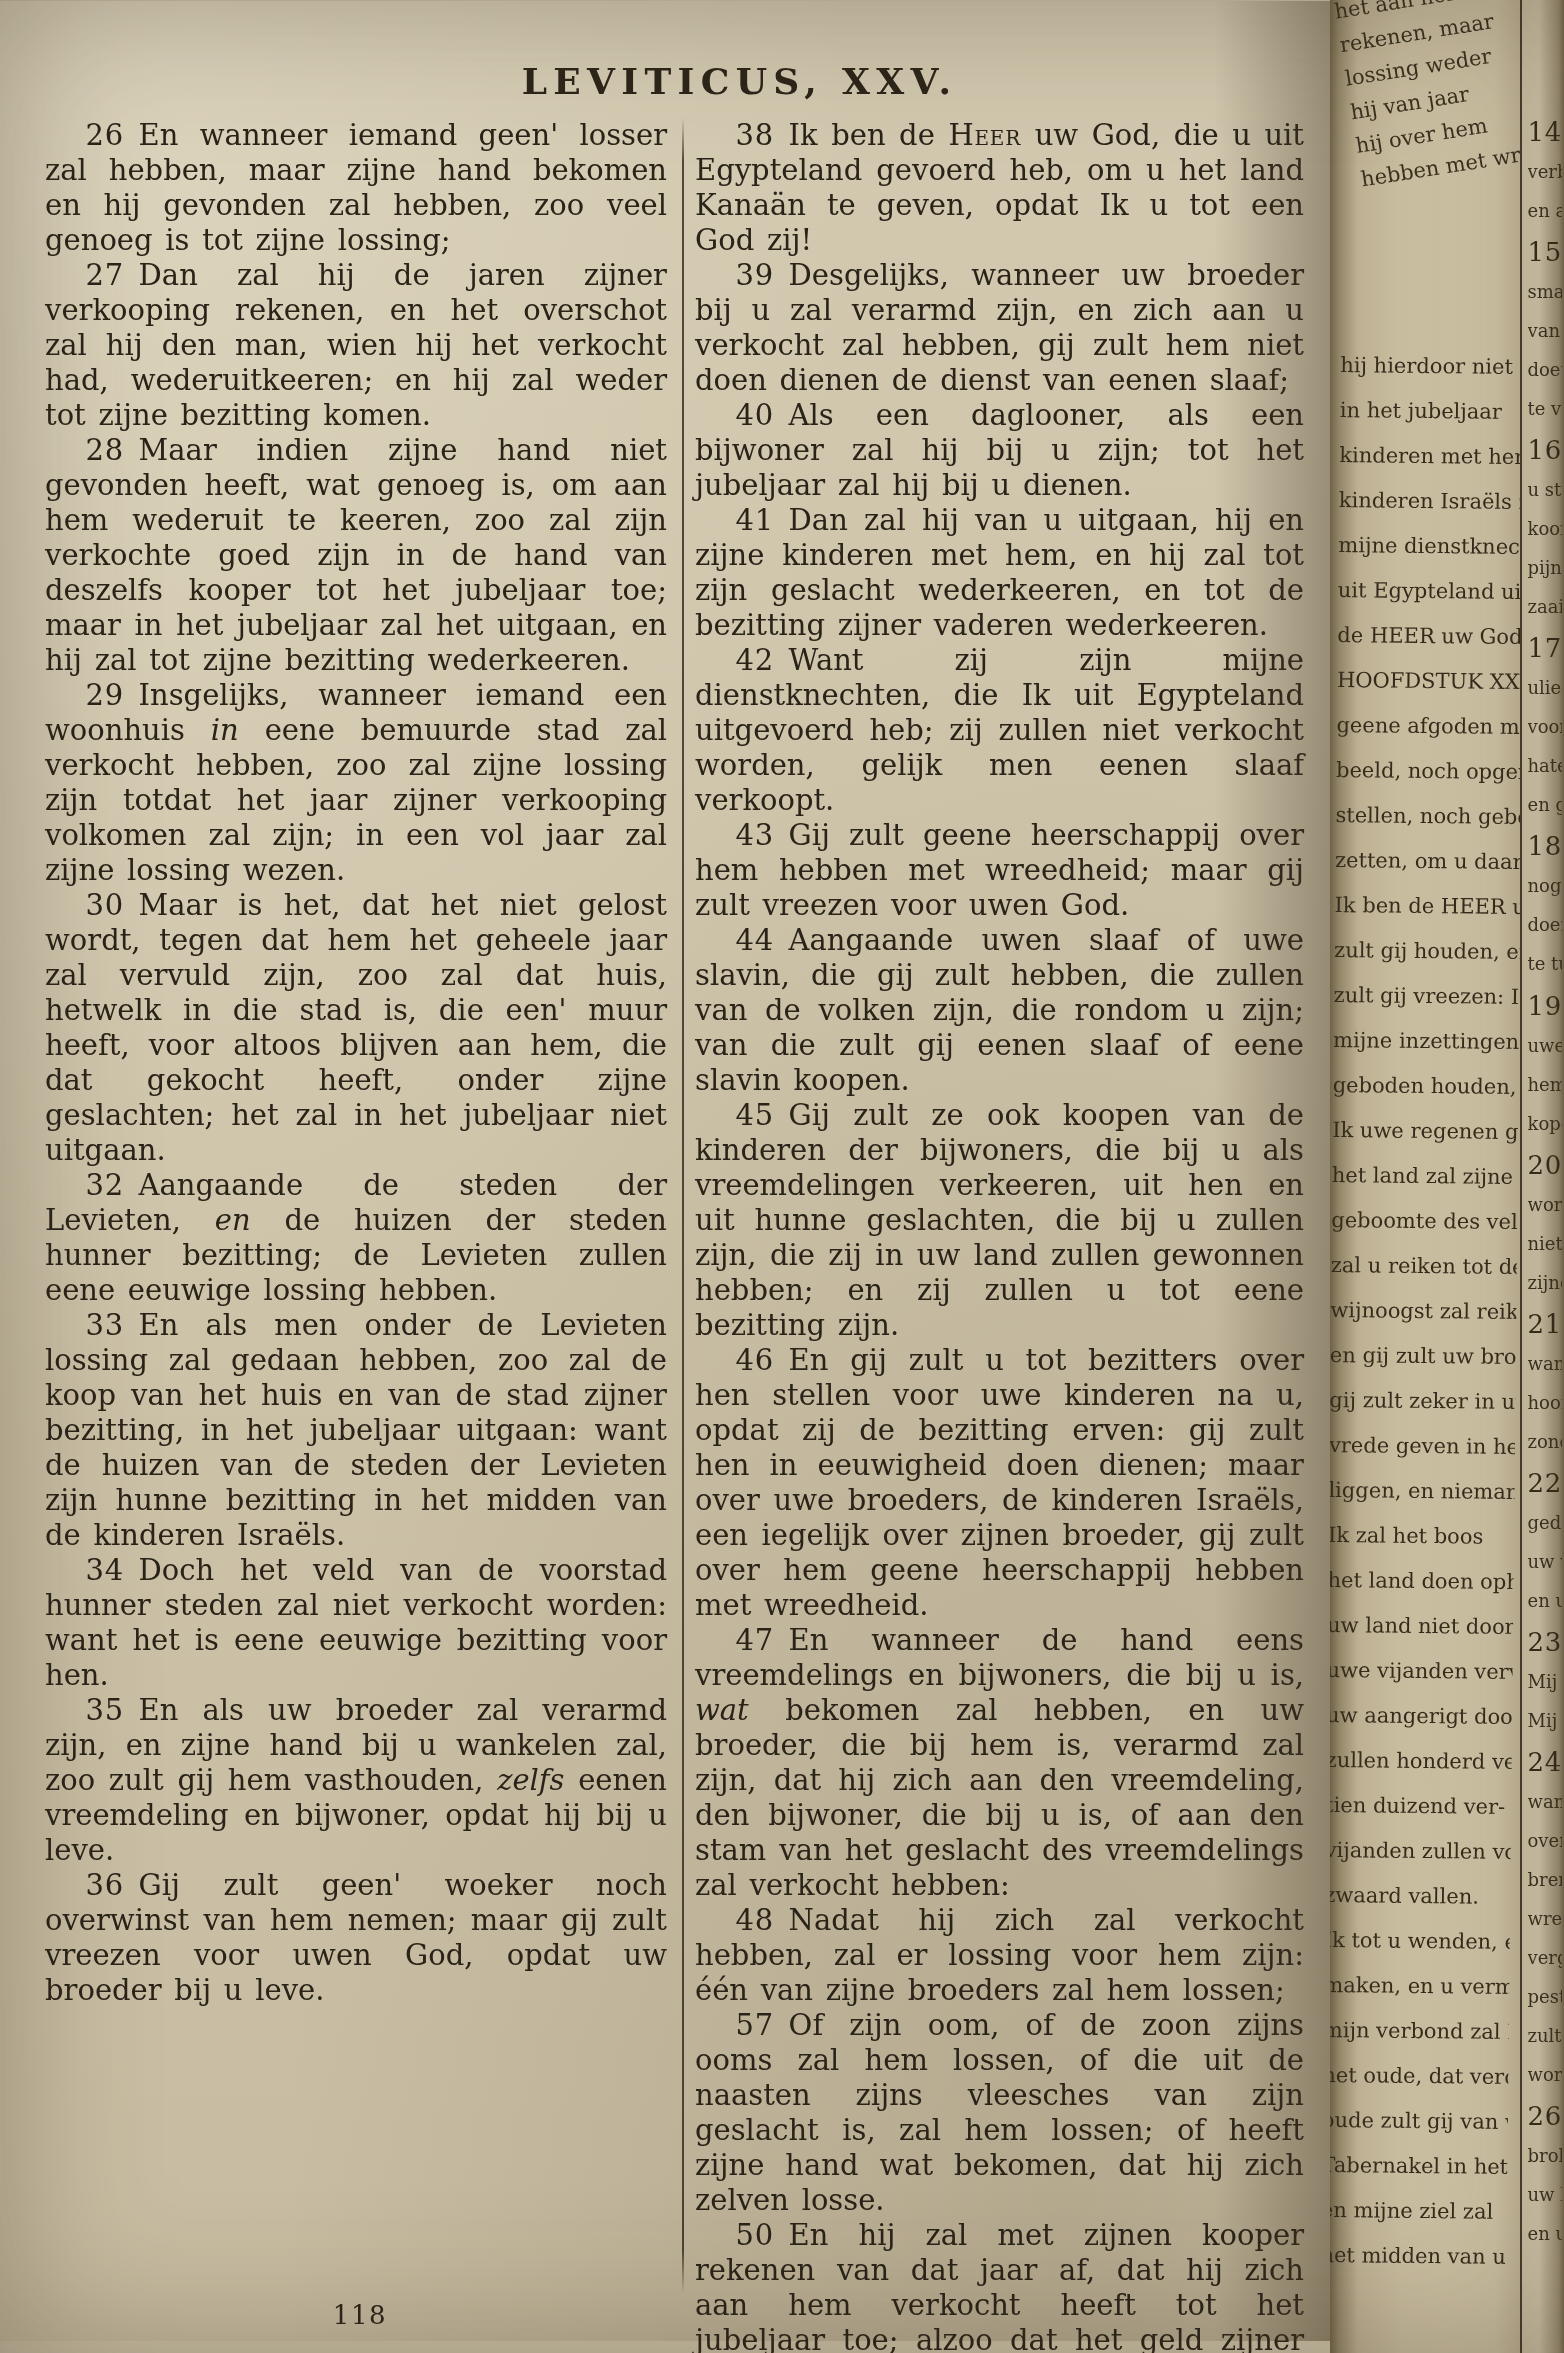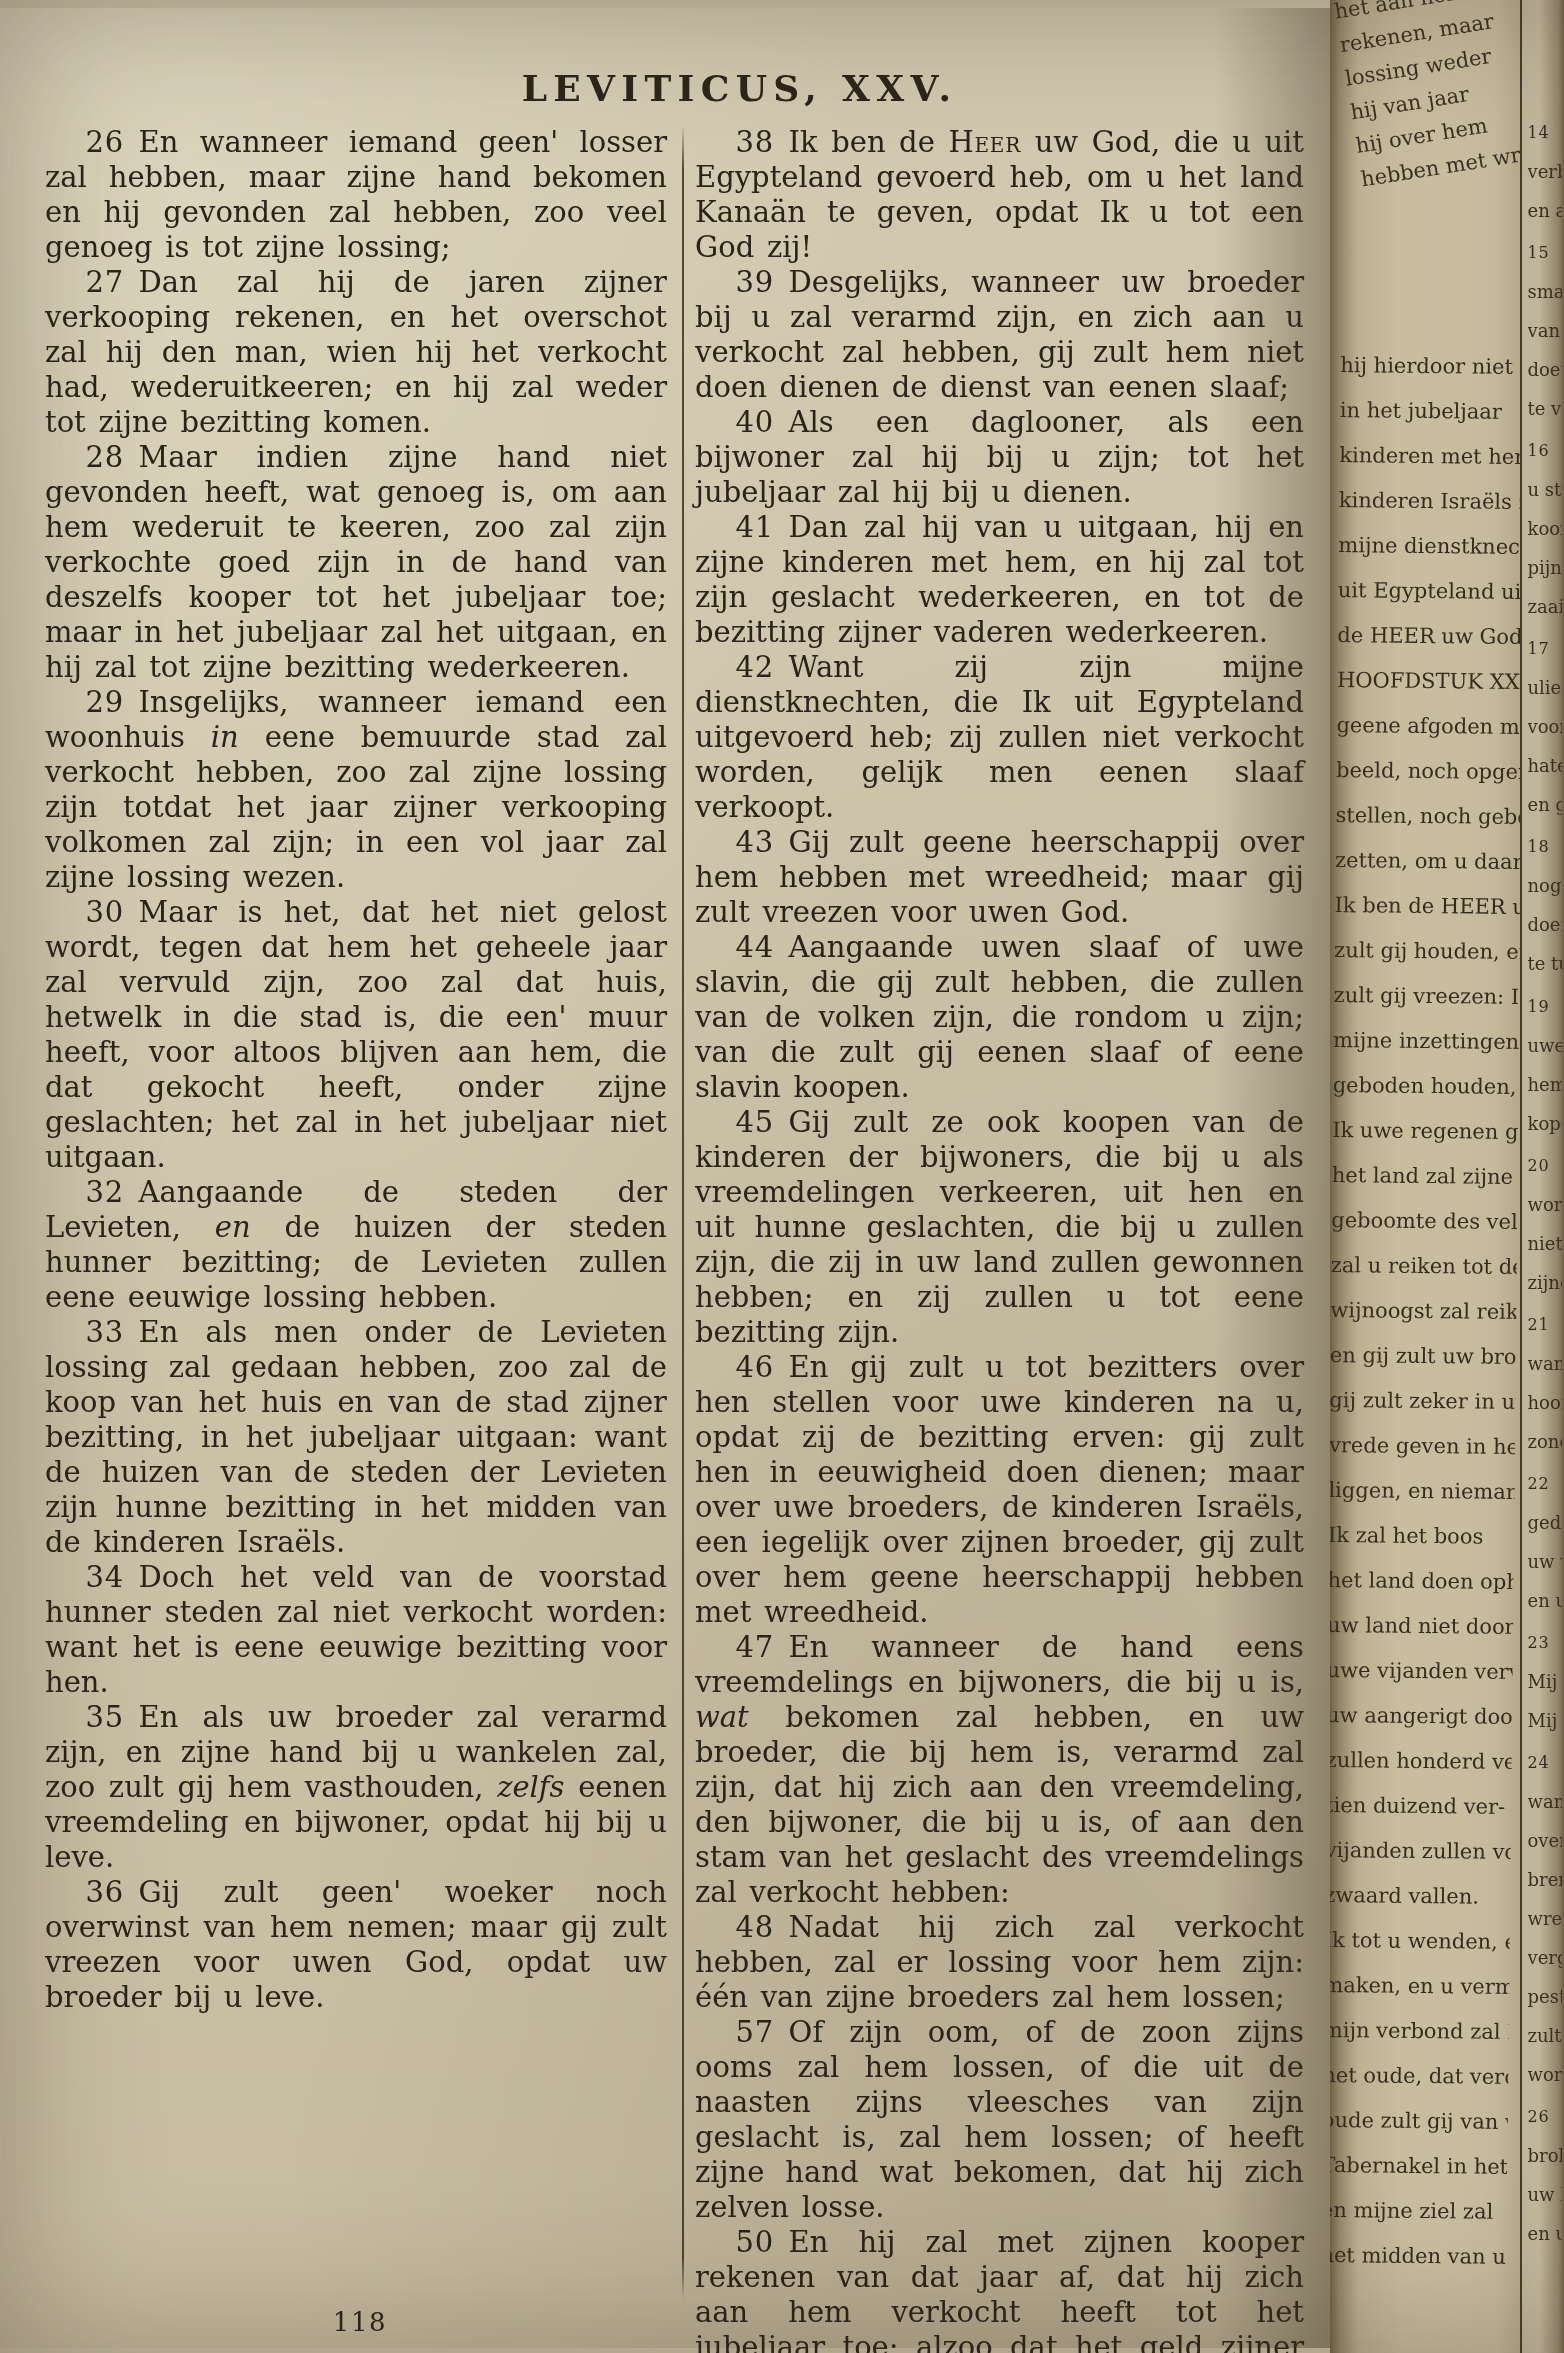--- a/index.html
+++ b/index.html
@@ -6,21 +6,21 @@
   .scan{
     position:relative;width:1565px;height:2354px;overflow:hidden;
     font-family:"DejaVu Serif","Liberation Serif",serif;
     background:var(--paper,#cdc3a8);
   }
   .scan::after{
     content:'';position:absolute;inset:0;pointer-events:none;
     box-shadow:inset 0 0 149px rgba(60,48,28,.38);
   }
   .main-page{
-    position:absolute;left:0;top:8px;width:1330px;height:2340px;
+    position:absolute;left:0;top:1px;width:1330px;height:2340px;
     background:
       radial-gradient(ellipse at 14% 6%, rgba(255,250,232,.22), transparent 42%),
       radial-gradient(ellipse at 80% 96%, rgba(80,65,40,.16), transparent 52%),
       linear-gradient(180deg,#d2c9b0 0%,#cdc3a9 50%,#c7bca1 100%);
   }
   .running-head{
     position:absolute;top:59px;left:0;width:1479px;text-align:center;
     font-size:36px;font-weight:bold;letter-spacing:6.3px;color:#2c2519;
   }
   .column{
@@ -61,21 +61,21 @@
   }
   .frag{white-space:nowrap;overflow:hidden;}
   .edge-sliver{
     position:absolute;top:0;right:0;width:45px;height:100%;
     border-left:2.3px solid rgba(50,42,28,.7);
     background:linear-gradient(90deg,#cfc4a7,#d6ccb0 40%,#a2957a 85%,#6f6449);
     font-size:18px;line-height:39px;color:#3a3120;
     padding:110px 3.1px 0 5.5px;box-sizing:border-box;overflow:hidden;
   }
   .sliver-line{white-space:nowrap;overflow:hidden;}
-  .sliver-line.frag-num{font-size:16px;padding-top:3.1px;letter-spacing:0.8px;color:#332b1b;}
+  .sliver-line.frag-num{font-size:26px;padding-top:3.1px;letter-spacing:0.8px;color:#332b1b;}
 </style>
 </head>
 <body>
 
 <div class="scan">
   <div class="main-page">
     <div class="running-head">LEVITICUS, XXV.</div>
     <div class="column col-left">
         <p class="verse"><span class="vnum">26</span> <span>En wanneer iemand geen' losser zal hebben, maar zijne hand bekomen en hij gevonden zal hebben, zoo veel genoeg is tot zijne lossing;</span></p>
         <p class="verse"><span class="vnum">27</span> <span>Dan zal hij de jaren zijner verkooping rekenen, en het overschot zal hij den man, wien hij het verkocht had, wederuitkeeren; en hij zal weder tot zijne bezitting komen.</span></p>

